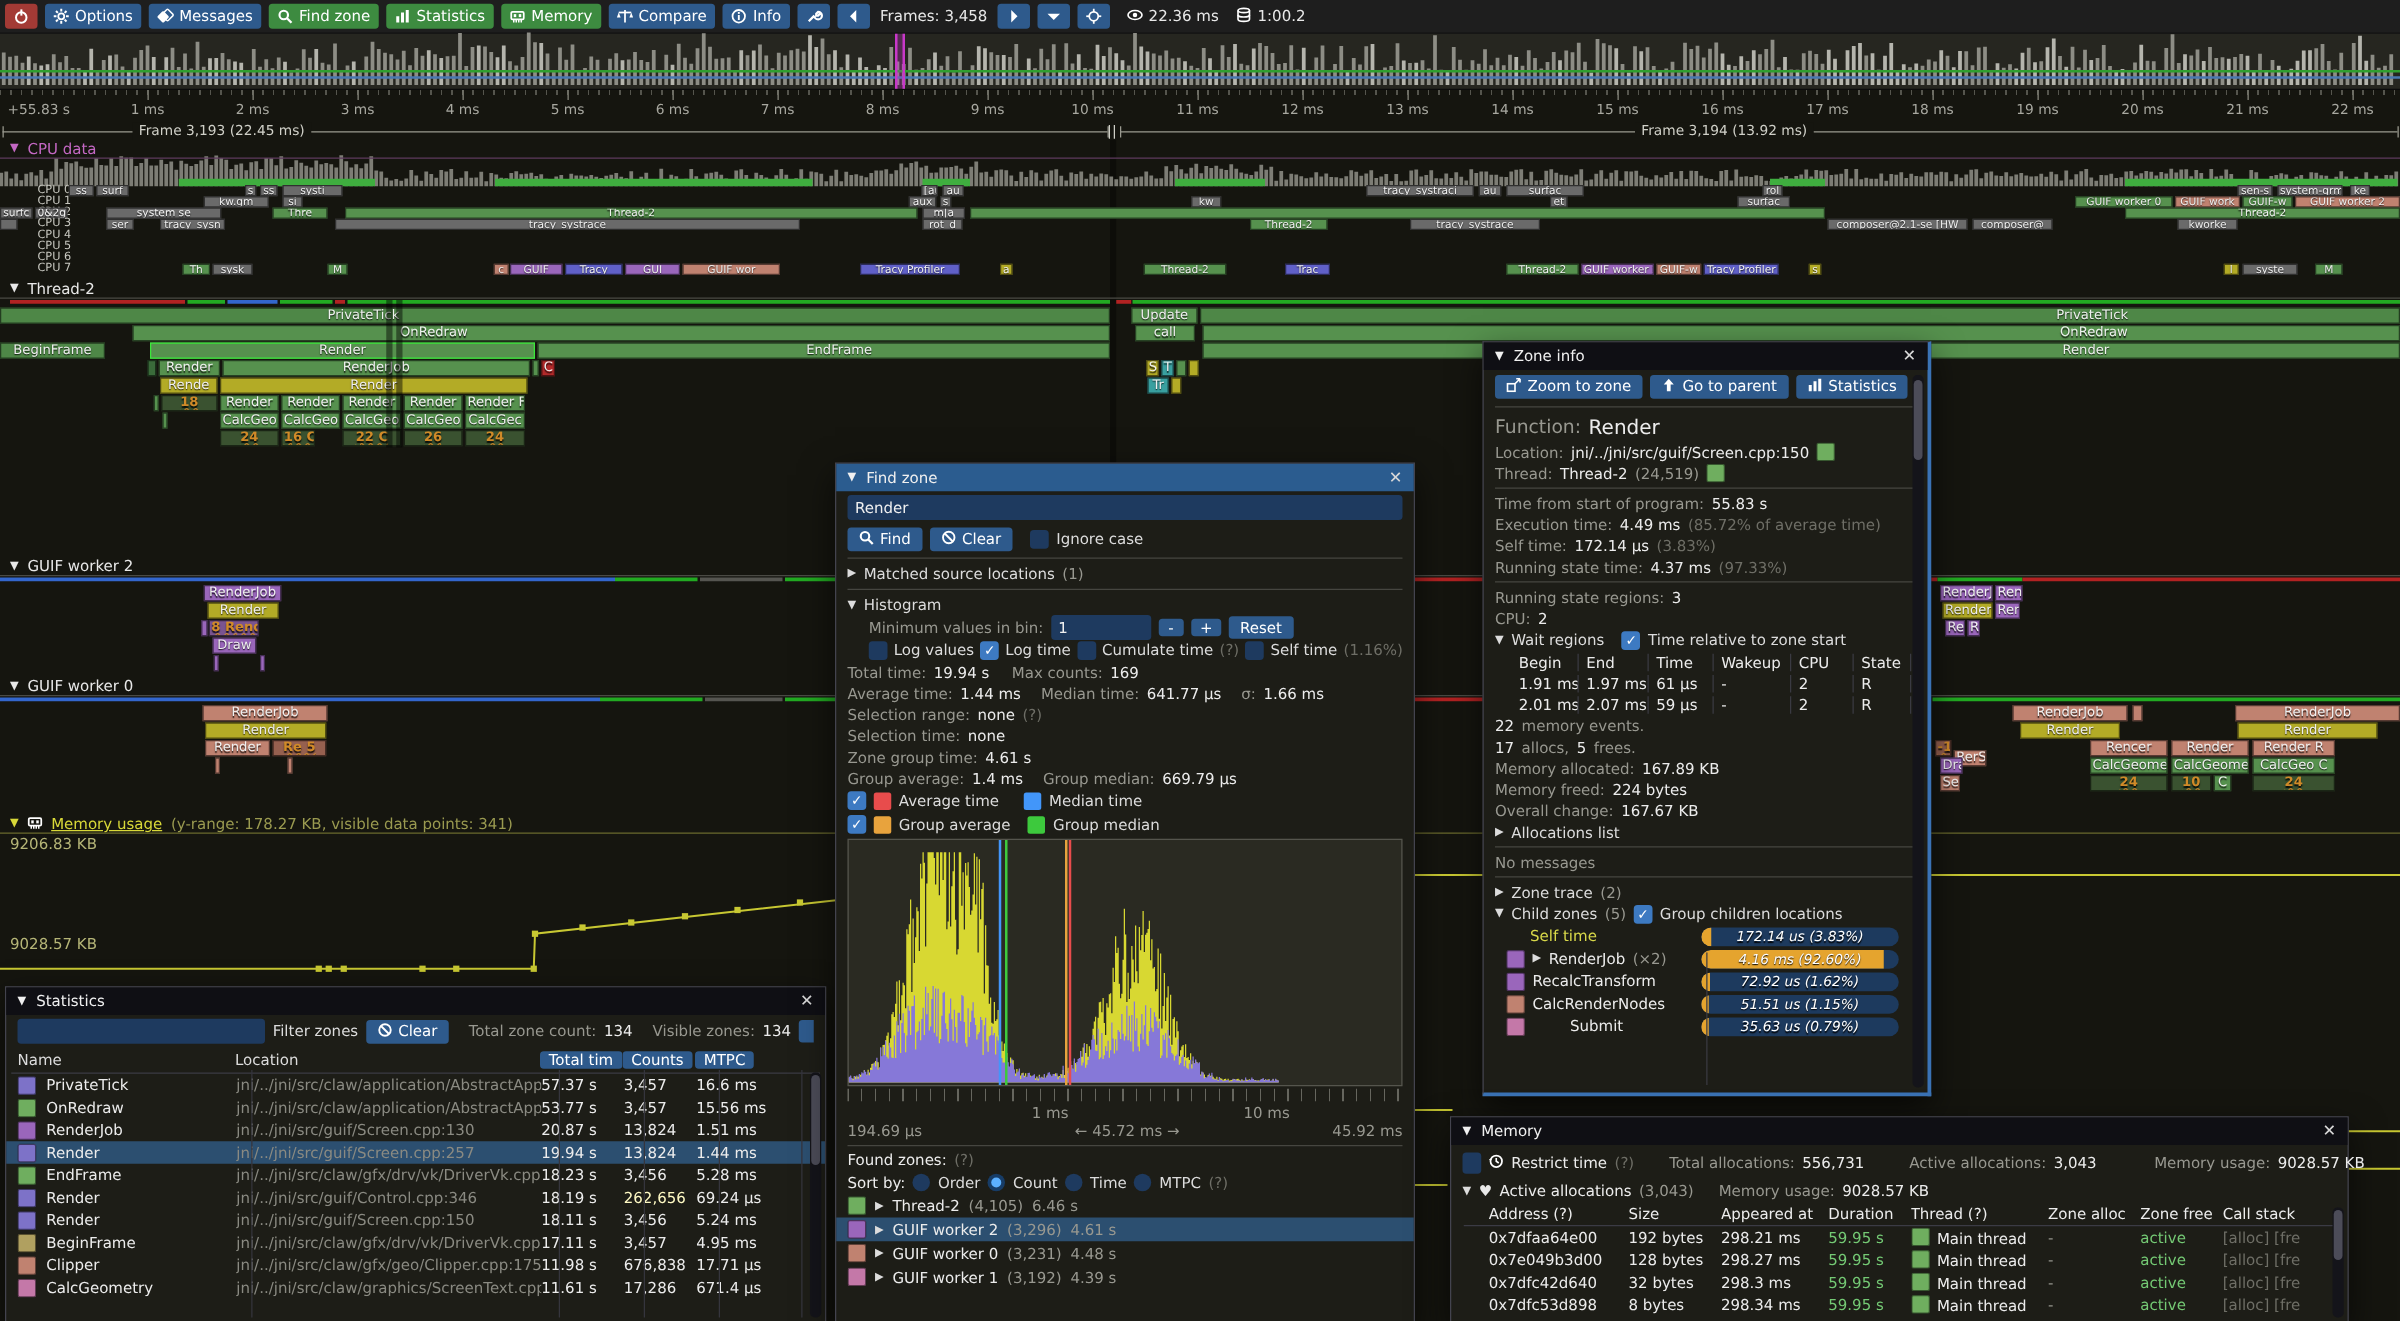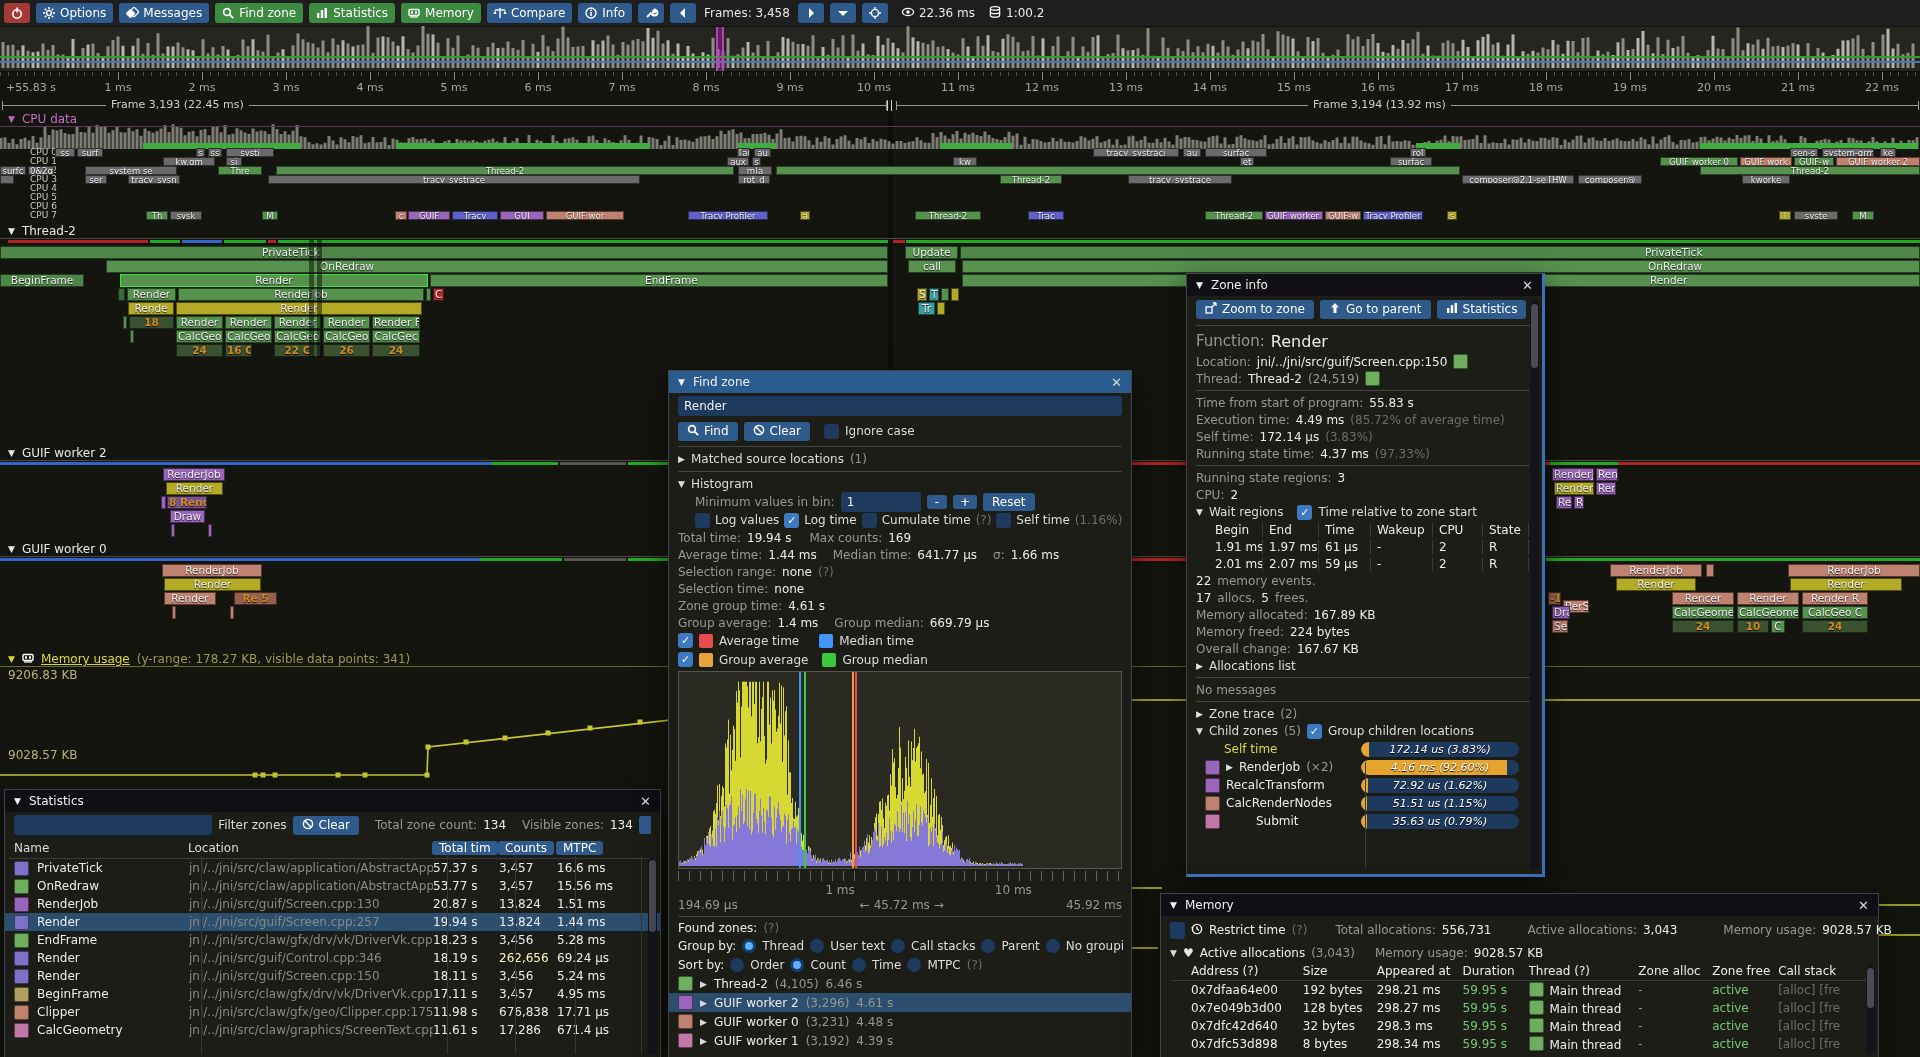--- a/index.html
+++ b/index.html
@@ -501,21 +501,21 @@
       <i style="left: 1546px; width: 374px; background: rgb(34, 170, 34);"></i>
     </div>
     <div class="zone" style="left: 162px; width: 100px; top: 564px; background: rgb(192, 130, 112);">RenderJob</div>
     <div class="zone" style="left: 1610px; width: 92px; top: 564px; background: rgb(192, 130, 112);">RenderJob</div>
     <div class="zone" style="left: 1706px; width: 8px; top: 564px; background: rgb(192, 130, 112);"></div>
     <div class="zone" style="left: 1788px; width: 132px; top: 564px; background: rgb(192, 130, 112);">RenderJob</div>
     <div class="zone" style="left: 164px; width: 97px; top: 578px; background: rgb(179, 171, 38);">Render</div>
     <div class="zone" style="left: 1616px; width: 80px; top: 578px; background: rgb(179, 171, 38);">Render</div>
     <div class="zone" style="left: 1790px; width: 112px; top: 578px; background: rgb(179, 171, 38);">Render</div>
     <div class="zone" style="left: 164px; width: 52px; top: 592px; background: rgb(192, 130, 112);">Render</div>
-    <div class="zone ghosttext" style="left: 234px; width: 43px; top: 592px; background: rgb(150, 96, 79);">Re 5</div>
+    <div class="zone ghosttext" style="left: 218px; width: 43px; top: 592px; background: rgb(150, 96, 79);">Re 5</div>
     <div class="zone ghosttext" style="left: 1548px; width: 13px; top: 592px; background: rgb(150, 96, 79);">-17</div>
     <div class="zone" style="left: 1563px; width: 26px; top: 576px; background: rgb(192, 130, 112); margin-top: 24px;">RerS</div>
     <div class="zone" style="left: 1672px; width: 62px; top: 592px; background: rgb(192, 130, 112);">Rencer</div>
     <div class="zone" style="left: 1737px; width: 62px; top: 592px; background: rgb(192, 130, 112);">Render</div>
     <div class="zone" style="left: 1802px; width: 66px; top: 592px; background: rgb(192, 130, 112);">Render R</div>
     <div class="zone" style="left: 172px; width: 3px; top: 606px; background: rgb(192, 130, 112);"></div>
     <div class="zone" style="left: 230px; width: 3px; top: 606px; background: rgb(192, 130, 112);"></div>
     <div class="zone" style="left: 1552px; width: 18px; top: 606px; background: rgb(154, 102, 187);">Dra</div>
     <div class="zone" style="left: 1672px; width: 62px; top: 606px; background: rgb(86, 145, 78);">CalcGeome</div>
     <div class="zone" style="left: 1737px; width: 62px; top: 606px; background: rgb(86, 145, 78);">CalcGeomet</div>
@@ -819,33 +819,20 @@
   <div class="line" style="height:16px;">
     <span class="glabel">194.69 µs</span>
     <span class="glabel" style="margin:0 auto">← 45.72 ms →</span>
     <span class="glabel">45.92 ms</span>
   </div>
   <div class="hsep"></div>
   <div class="line" style="height:16px">
       <span class="val">Found zones:</span>
       <span class="dim">(?)</span>
     </div>
-  <div class="line" style="height:19px" id="groupByRow">
-      <span class="val">Group by:</span>
-      <div class="radio on"></div>
-      <span>Thread</span>
-      <div class="radio"></div>
-      <span>User text</span>
-      <div class="radio"></div>
-      <span>Call stacks</span>
-      <div class="radio"></div>
-      <span>Parent</span>
-      <div class="radio"></div>
-      <span>No groupi</span>
-    </div>
   <div class="line" style="height:19px" id="sortByRow">
       <span class="val">Sort by:</span>
       <div class="radio"></div>
       <span>Order</span>
       <div class="radio on"></div>
       <span>Count</span>
       <div class="radio"></div>
       <span>Time</span>
       <div class="radio"></div>
       <span>MTPC</span>

